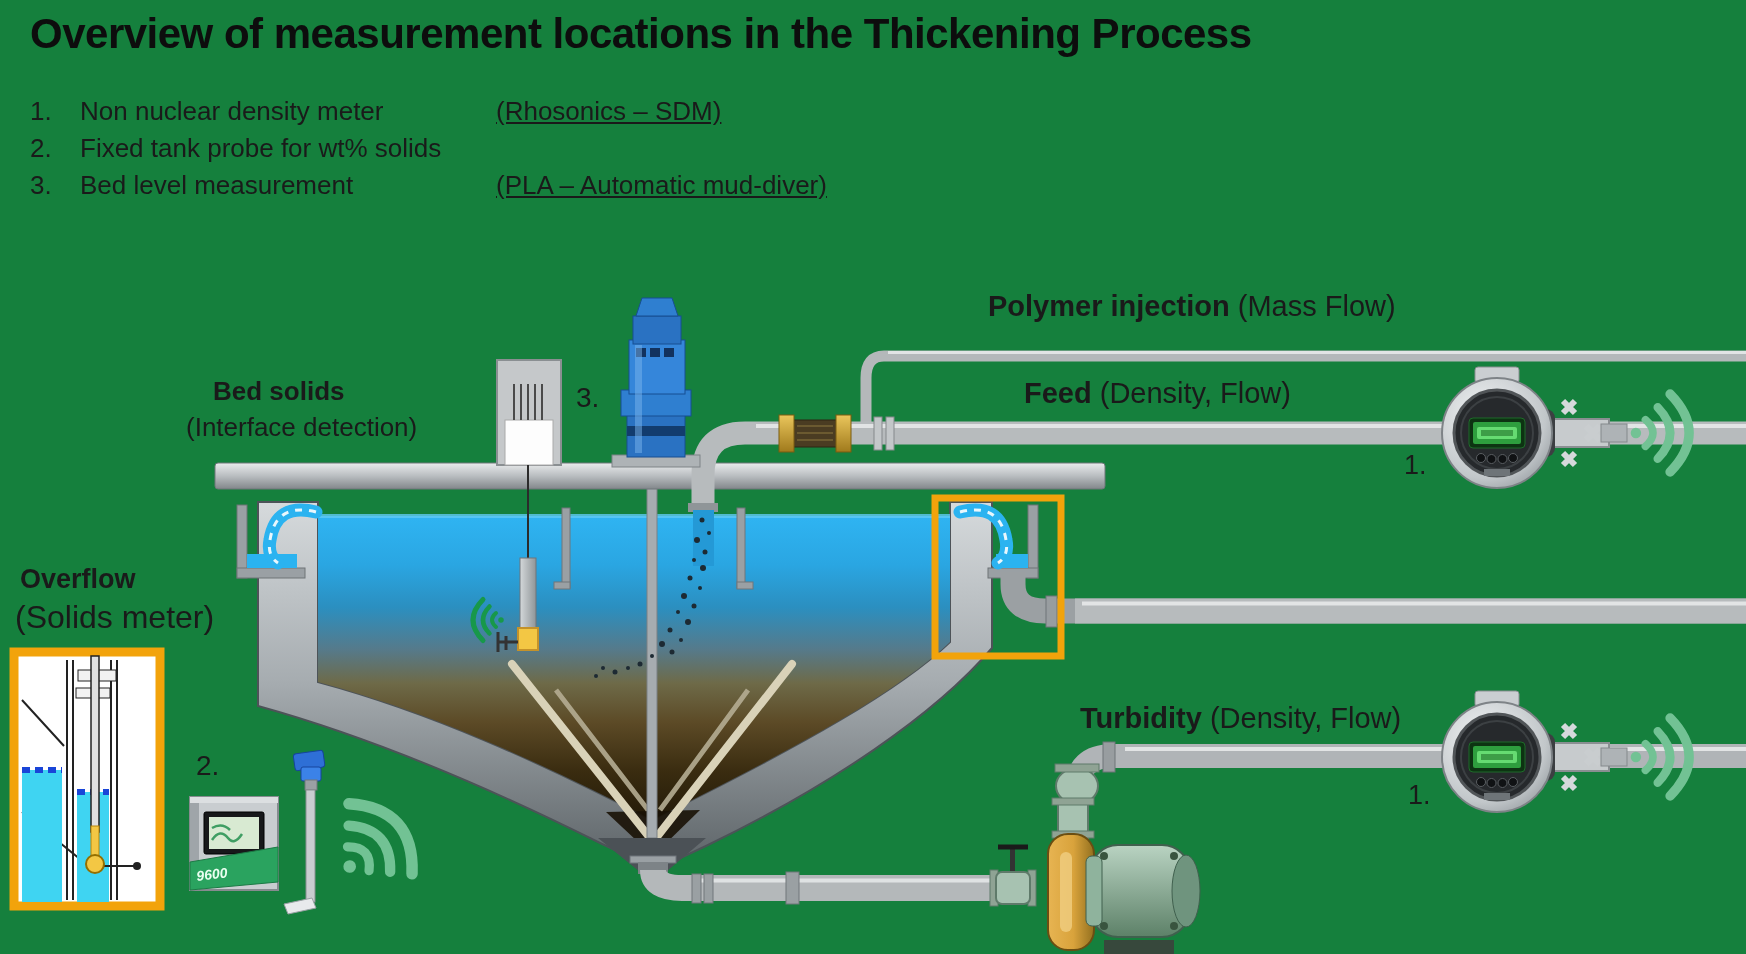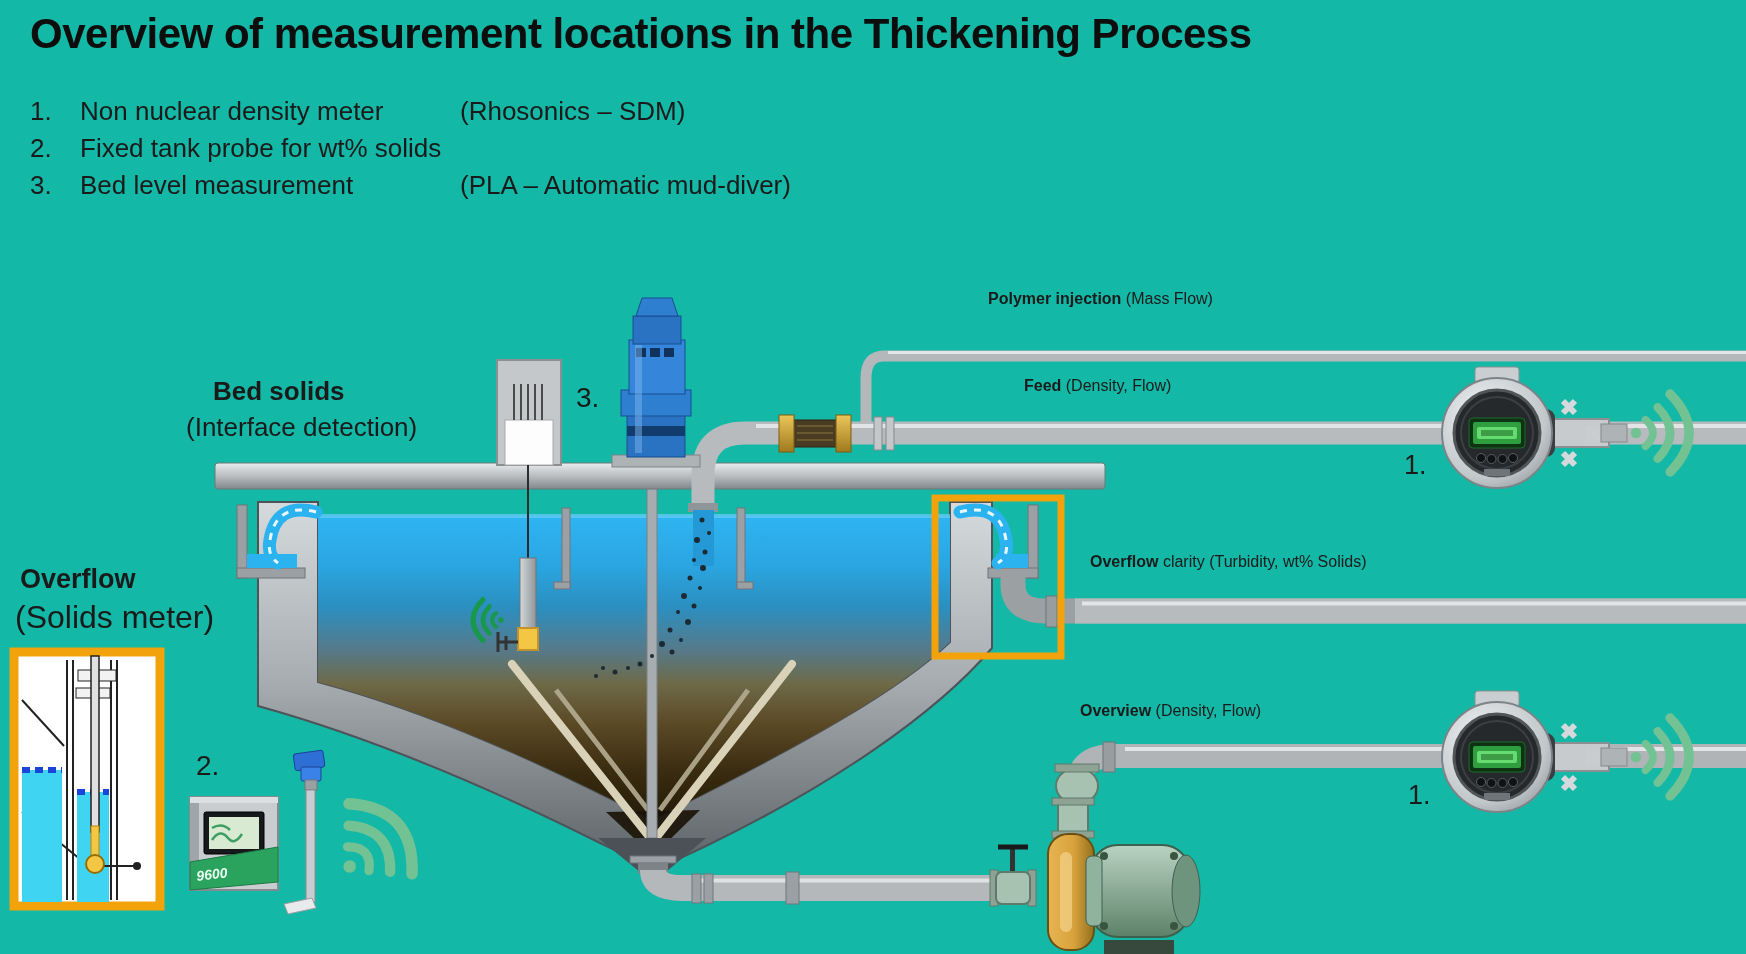--- a/index.html
+++ b/index.html
@@ -1,26 +1,26 @@
 <!DOCTYPE html>
 <html><head>
 <meta charset="utf-8">
 <style>
   html,body{margin:0;padding:0;background:#ffffff;}
-  .stage{position:relative;width:1746px;height:954px;background:#14b8a6;overflow:hidden;
+  .stage{position:relative;width:1746px;height:954px;background:#15803d;overflow:hidden;
          font-family:"Liberation Sans",sans-serif;color:#111;}
   .abs{position:absolute;}
   h1.title{margin:0;position:absolute;left:30px;top:10px;font-size:42px;font-weight:700;
            letter-spacing:-0.5px;color:#0d0d0d;}
   .legend{position:absolute;left:30px;top:96px;font-size:26px;color:#1a1a1a;}
   .legend-row{position:relative;height:37px;width:900px;}
   .legend-num{position:absolute;left:0;width:40px;}
   .legend-label{position:absolute;left:50px;}
-  .legend-detail{position:absolute;left:430px;}
-  .dlabel{position:absolute;font-size:16px;color:#1a1a1a;white-space:nowrap;}
+  .legend-detail{position:absolute;left:466px;text-decoration:underline;}
+  .dlabel{position:absolute;font-size:29px;color:#1a1a1a;white-space:nowrap;}
   .dlabel b{font-weight:700;}
   .marker{position:absolute;font-size:28px;color:#1a1a1a;}
   svg text{font-family:"Liberation Sans",sans-serif;}
 </style>
 </head>
 <body>
 
 <div class="stage">
 
   <h1 class="title">Overview of measurement locations in the Thickening Process</h1>
@@ -325,25 +325,22 @@
       <circle cx="95" cy="864" r="9" fill="#F3C744" stroke="#946F00" stroke-width="2"></circle>
     </g>
   </svg>
 
   <div class="dlabel" style="left:988px;top:290px">
     <b>Polymer injection</b><span> (Mass Flow)</span>
   </div>
   <div class="dlabel" style="left:1024px;top:377px">
     <b>Feed</b><span> (Density, Flow)</span>
   </div>
-  <div class="dlabel" style="left:1090px;top:553px">
-    <b>Overflow</b><span> clarity (Turbidity, wt% Solids)</span>
-  </div>
   <div class="dlabel" style="left:1080px;top:702px">
-    <b>Overview</b><span> (Density, Flow)</span>
+    <b>Turbidity</b><span> (Density, Flow)</span>
   </div>
   <div class="dlabel" style="left:213px;top:376px;font-size:26px;font-weight:700">
     <span>Bed solids</span>
   </div>
   <div class="dlabel" style="left:186px;top:412px;font-size:26px">
     <span>(Interface detection)</span>
   </div>
   <div class="dlabel" style="left:20px;top:564px;font-size:27px;font-weight:700">
     <span>Overflow</span>
   </div>

